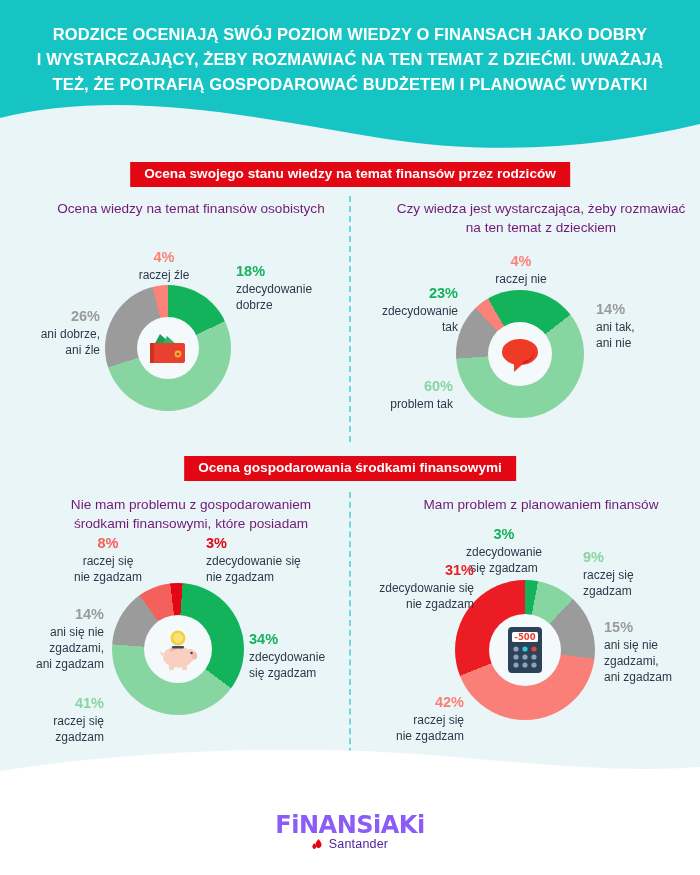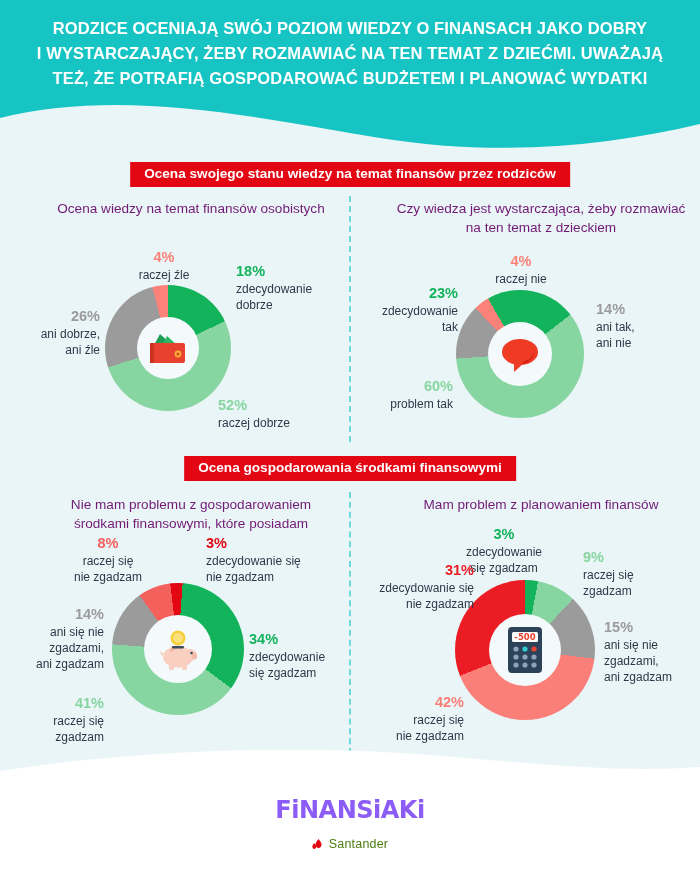--- a/index.html
+++ b/index.html
@@ -10,21 +10,21 @@
     overflow:hidden;position:relative;
     color:#2b3a4a;
   }
   .page{position:relative;width:700px;height:875px;overflow:hidden;background:#eaf5f7;}
 
   
   .hero{position:absolute;left:0;top:0;width:700px;height:160px;overflow:hidden;}
   .hero-bg{position:absolute;inset:0;background:#17c4c4;}
   .hero-wave{position:absolute;left:0;bottom:0;width:700px;height:70px;}
   .hero-title{
-    position:absolute;left:22px;top:16px;width:656px;
+    position:absolute;left:22px;top:22px;width:656px;
     text-align:center;color:#ffffff;
     font-size:16.5px;font-weight:bold;line-height:1.52;
     letter-spacing:.1px;
   }
   .hero-title span{display:block;}
 
   
   .sec-bar{
     position:absolute;
     background:#e30613;color:#fff;
@@ -67,21 +67,21 @@
 
   
   .foot-wave{position:absolute;left:0;bottom:0;width:700px;height:130px;}
   .logo-wrap{position:absolute;left:0;bottom:24px;width:700px;text-align:center;}
   .logo-main{
     color:#8b5cf6;font-weight:bold;font-size:24px;
     letter-spacing:-0.5px;font-family:"DejaVu Sans", sans-serif;
     line-height:1;
   }
   .logo-sub{
-    margin-top:15px;color:#4d7c0f;font-size:12.5px;
+    margin-top:0;color:#4c1d95;font-size:12.5px;
     display:flex;align-items:center;justify-content:center;gap:4px;
     letter-spacing:.2px;
   }
 </style>
 </head>
 <body>
 
 <div class="page">
 
   <div class="hero">
@@ -117,24 +117,20 @@
     </div>
   </div>
 
   <div class="lab c" style="left:104px;top:248px;width:120px;">
     <span class="pct" style="color:#fa8278">4%</span>
     <span class="txt">raczej źle</span>
   </div>
   <div class="lab l" style="left:236px;top:262px;width:110px;">
     <span class="pct" style="color:#13b35c">18%</span>
     <span class="txt">zdecydowanie<br>dobrze</span>
-  </div>
-  <div class="lab l" style="left:218px;top:396px;width:120px;">
-    <span class="pct" style="color:#87d5a0">52%</span>
-    <span class="txt">raczej dobrze</span>
   </div>
   <div class="lab r" style="left:-10px;top:307px;width:110px;">
     <span class="pct" style="color:#9b9b9b">26%</span>
     <span class="txt">ani dobrze,<br>ani źle</span>
   </div>
 
   <div class="panel" style="left:360px;top:200px;width:330px;height:40px;">
     <div class="panel-title" style="top:0;">Czy wiedza jest wystarczająca, żeby rozmawiać</div>
     <div class="panel-title" style="top:19px;">na ten temat z dzieckiem</div>
   </div>

